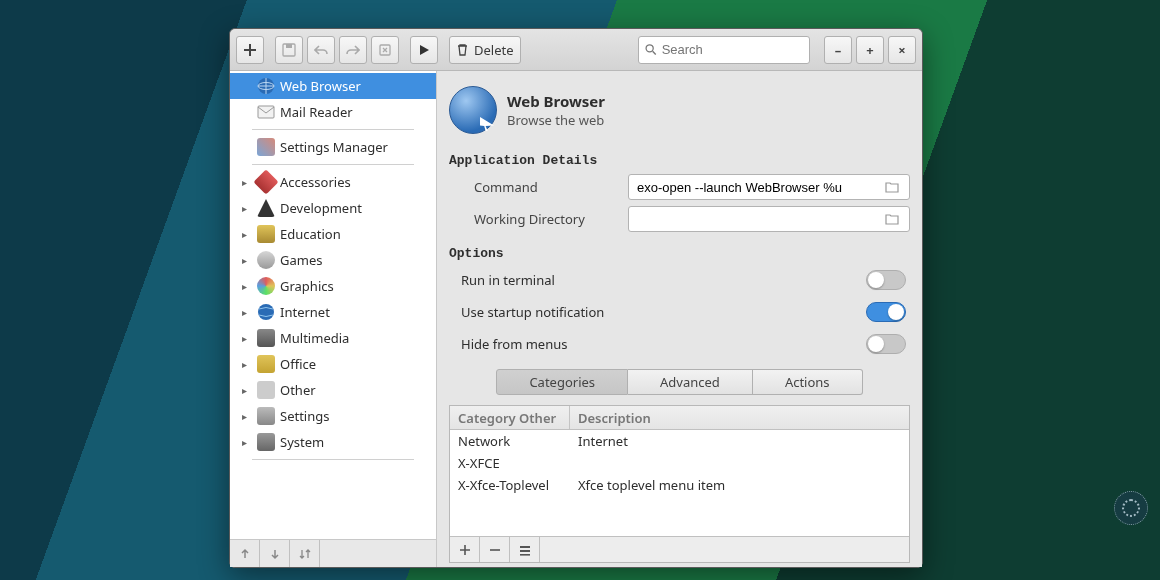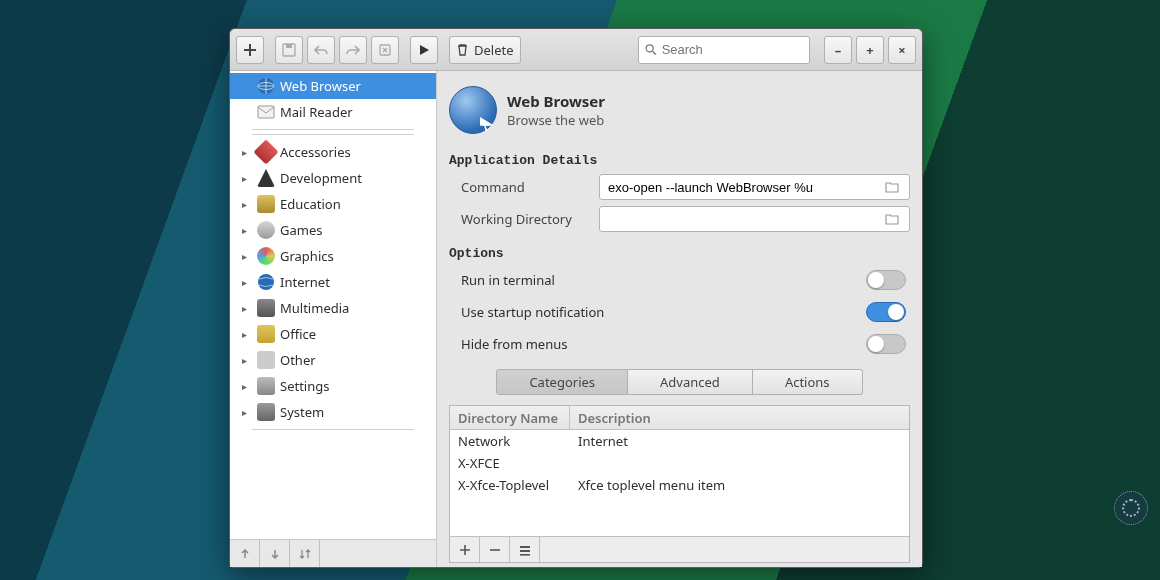--- a/index.html
+++ b/index.html
@@ -94,21 +94,21 @@
     position:relative; border:1px solid #2a5a95;
   }
   .app-icon::after {
     content:""; position:absolute; right:2px; bottom:2px; width:14px; height:14px;
     background:#fff; clip-path:polygon(0 0,100% 60%,40% 65%,55% 100%,40% 100%,30% 65%,0 60%);
   }
   .app-title { font-weight:700; font-size:15px; }
   .app-desc { color:#555; font-size:13px; }
 
   .section-title { font-weight:700; margin-top:8px;font-family:Liberation Mono, monospace; }
-  .form-row { display:flex; align-items:center; gap:8px; margin-left:12px; }
+  .form-row { display:flex; align-items:center; gap:24px; margin-left:25px; }
   .form-label { width:130px; color:#444; }
   .input-wrap {
     flex:1; height:26px; background:#fff; border:1px solid #b3b3b3; border-radius:3px;
     display:flex; align-items:center; padding:0 8px;
   }
   .input-wrap input { border:none; outline:none; flex:1; font-size:13px; background:transparent; }
   .folder-btn { width:18px; height:18px; display:flex; align-items:center; justify-content:center; color:#888; }
 
   .option-row { display:flex; align-items:center; justify-content:space-between; margin-left:12px; margin-right:4px; height:26px; }
   .switch {
@@ -251,20 +251,27 @@
           <span class="arrow"></span>
           <span class="icon">
             <svg width="18" height="14" viewBox="0 0 18 14">
                 <rect x="1" y="1" width="16" height="12" rx="1" fill="#f2f2f2" stroke="#999"></rect>
                 <path d="M1 2l8 6 8-6" fill="none" stroke="#999"></path>
               </svg>
           </span>
           <span>Mail Reader</span>
         </div>
         <div class="sep"></div>
+        <div class="tree-item">
+          <span class="arrow"></span>
+          <span class="icon">
+            <span class="ic" style="background:linear-gradient(45deg,#7aa5d6,#d68a7a);"></span>
+          </span>
+          <span>Settings Manager</span>
+        </div>
         <div class="sep"></div>
 
         <div class="tree-item">
           <span class="arrow">▸</span>
           <span class="icon">
               <span class="ic" style="background:linear-gradient(#e05a5a,#a83232);transform:rotate(45deg)"></span>
             </span>
           <span>Accessories</span>
         </div>
         <div class="tree-item">
@@ -416,21 +423,21 @@
       </div>
 
       <div class="tabs">
         <div class="tab active">Categories</div>
         <div class="tab">Advanced</div>
         <div class="tab">Actions</div>
       </div>
 
       <div class="table-wrap">
         <div class="table-head">
-          <div class="th th1">Directory Name</div>
+          <div class="th th1">Category Other</div>
           <div class="th th2">Description</div>
         </div>
         <div class="tbody" id="tbody">
             <div class="trow">
               <div class="td1">Network</div>
               <div class="td2">Internet</div>
             </div>
             <div class="trow">
               <div class="td1">X-XFCE</div>
             </div>

